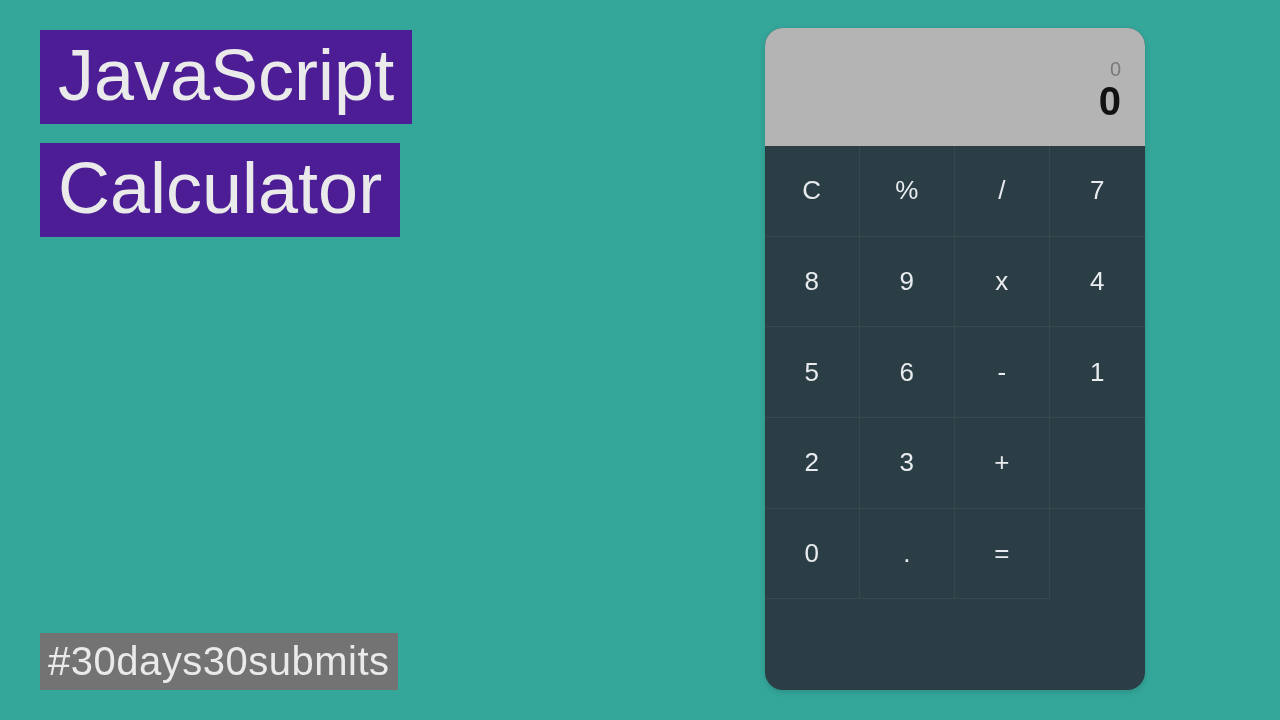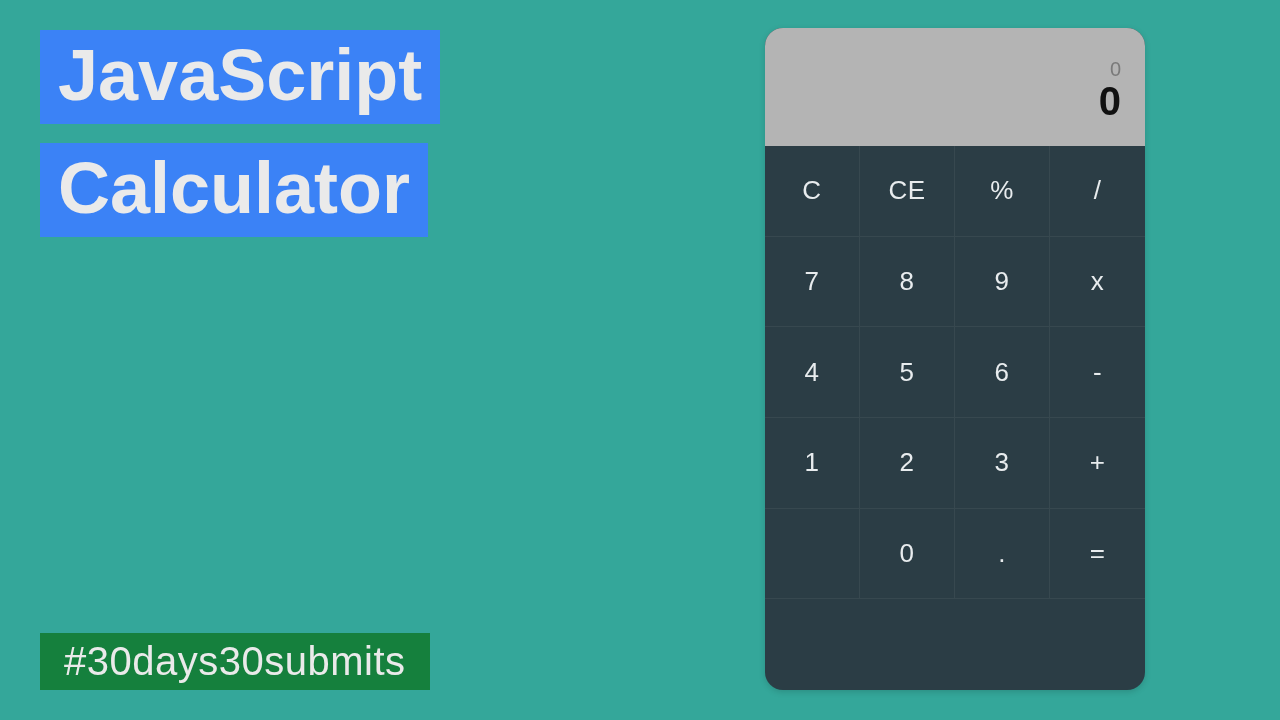--- a/index.html
+++ b/index.html
@@ -8,38 +8,38 @@
     background: #34a79a;
     font-family: -apple-system, BlinkMacSystemFont, "Segoe UI", Helvetica, Arial, sans-serif;
     position: relative;
   }
   .title-block {
     position: absolute;
     left: 40px;
   }
   .title-line {
     display: inline-block;
-    background: #3b82f6;
+    background: #4c1d95;
     color: #eaeaea;
     font-size: 72px;
-    font-weight: 700;
+    font-weight: 400;
     padding: 4px 18px 8px 18px;
     letter-spacing: 0px;
   }
   .title1 { top: 30px; }
   .title2 { top: 150px; }
   .hashtag {
     position: absolute;
     left: 40px;
     bottom: 30px;
-    background: #15803d;
+    background: #737373;
     color: #eaeaea;
     font-size: 40px;
     font-weight: 400;
-    padding: 6px 24px;
+    padding: 6px 8px;
     letter-spacing: 0.5px;
   }
   .calculator {
     position: absolute;
     right: 135px;
     top: 28px;
     width: 380px;
     height: 662px;
     background: #2b3d45;
     border-radius: 18px;
@@ -101,21 +101,20 @@
 
 <div class="hashtag">#30days30submits</div>
 
 <div class="calculator">
   <div class="display">
     <div class="secondary">0</div>
     <div class="primary">0</div>
   </div>
   <div class="keypad">
     <div class="key">C</div>
-    <div class="key">CE</div>
     <div class="key">%</div>
     <div class="key">/</div>
 
     <div class="key">7</div>
     <div class="key">8</div>
     <div class="key">9</div>
     <div class="key">x</div>
 
     <div class="key">4</div>
     <div class="key">5</div>

